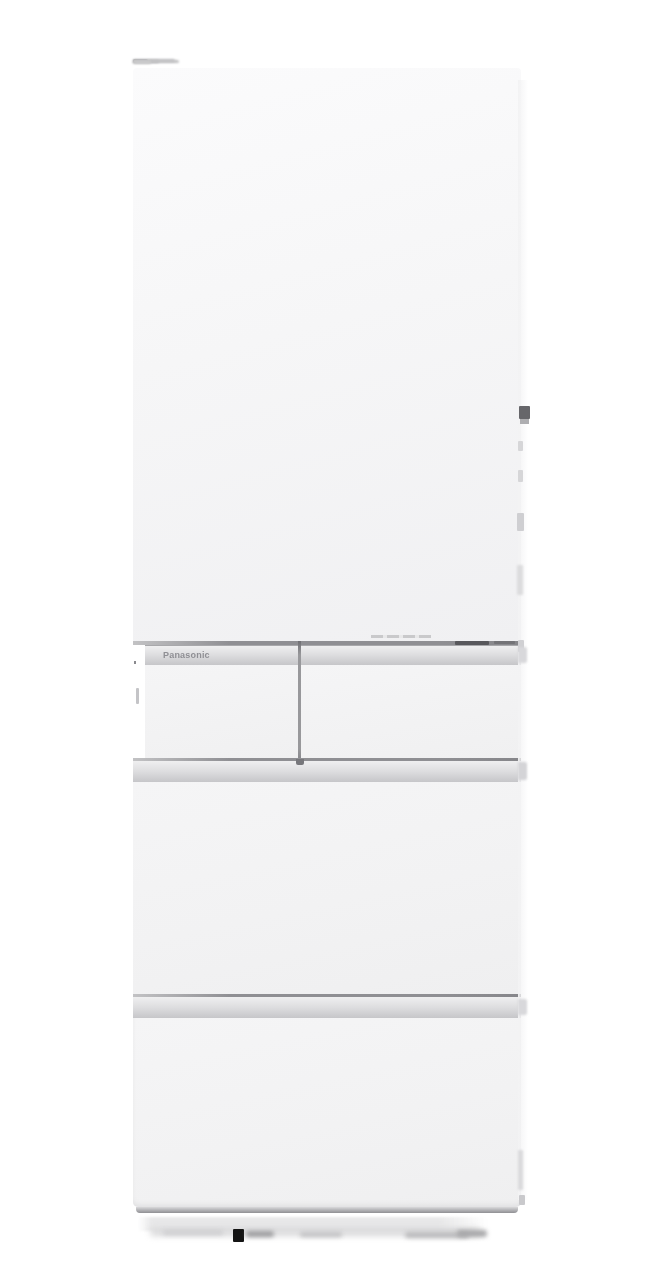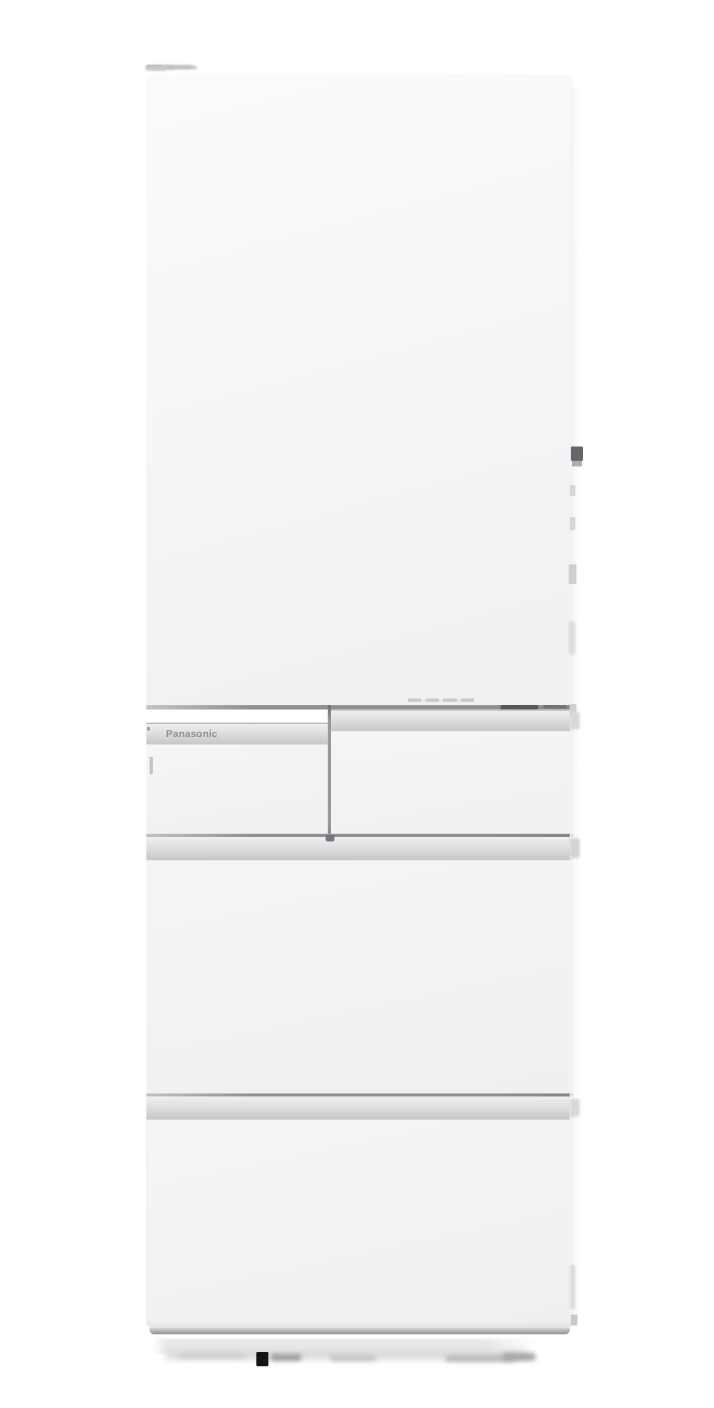--- a/index.html
+++ b/index.html
@@ -41,21 +41,21 @@
   .gap3 { top: 931px; height: 3px; }
 
   .vent-slots { position: absolute; left: 238px; top: -6px; width: 60px; height: 3px;
     background: repeating-linear-gradient(to right, #c9c9cb 0 12px, #e8e8e9 12px 16px); }
   .hinge-mark { position: absolute; border-radius: 1px; }
   .hm1 { left: 322px; top: 0; width: 34px; height: 4px; background: #58585c; }
   .hm2 { left: 361px; top: 0; width: 21px; height: 3px; background: #737377; }
 
   .mid-row { top: 582px; height: 113px; }
   .mid-door { position: absolute; top: 0; bottom: 0; }
-  .mid-left { left: 0; width: 165px; margin-top: 12px; }
+  .mid-left { left: 12px; width: 165px; }
   .mid-right { left: 168px; right: 0; }
 
   .handle-strip {
     position: absolute; left: 0; right: 0; top: 0; height: 19px;
     border-top: 1px solid var(--handle-edge, #a8a8ab);
     background: linear-gradient(to bottom,
       var(--handle-light, #efeff0) 0%,
       #dedee0 45%,
       var(--handle-dark, #c6c6c9) 100%);
   }

